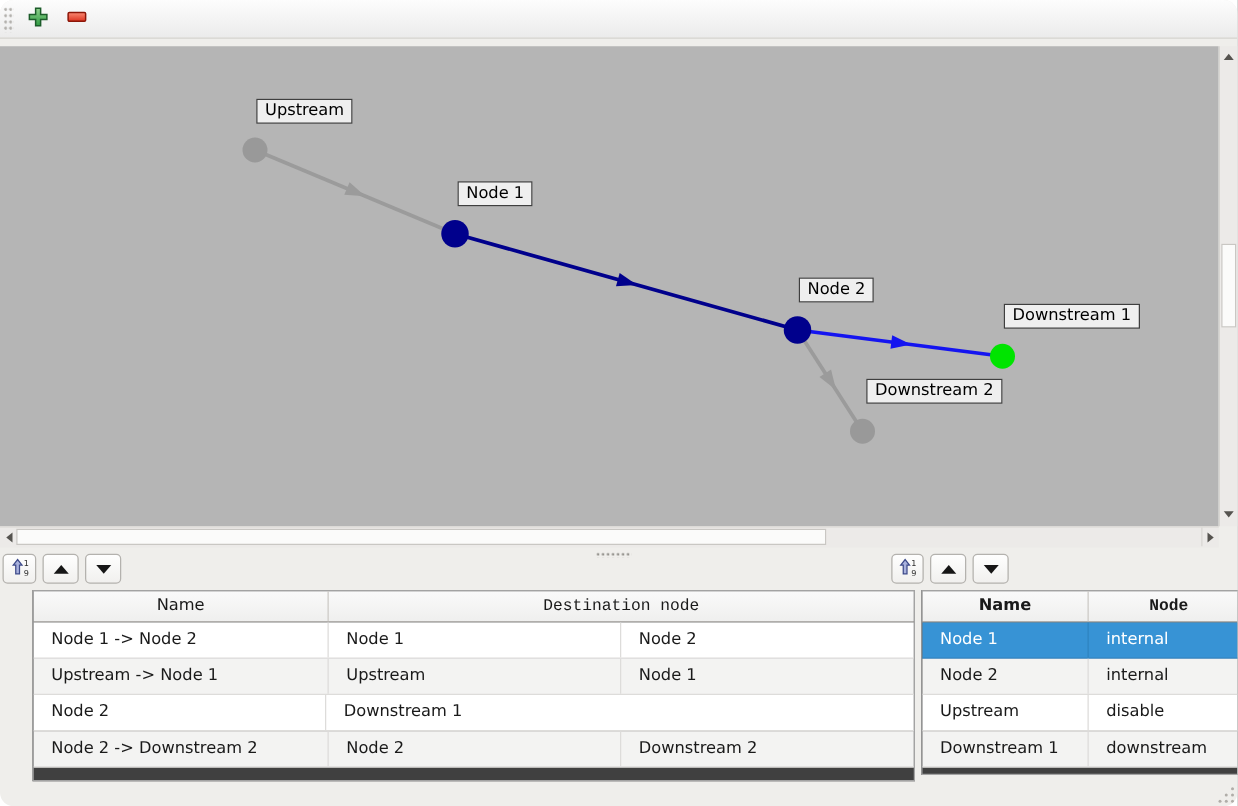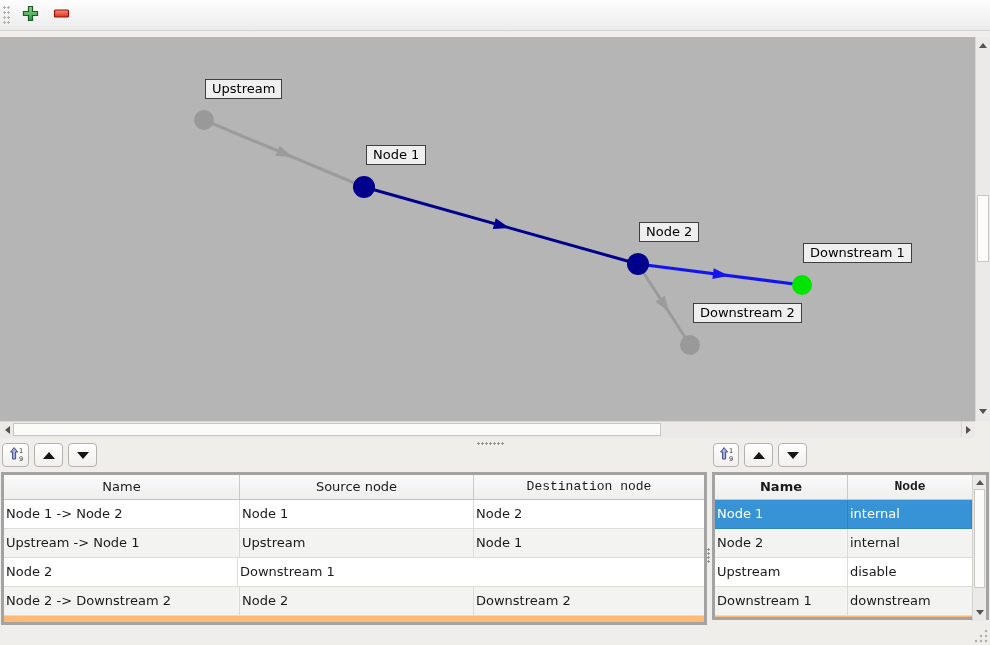--- a/index.html
+++ b/index.html
@@ -1,18 +1,18 @@
 <!DOCTYPE html>
 <html><head>
 <meta charset="utf-8">
 <style>
   html,body{margin:0;padding:0;}
   body{font-family:"DejaVu Sans","Liberation Sans",sans-serif;}
   .window{position:relative;width:990px;height:645px;background:#efeeeb;overflow:hidden;
-          font-size:13px;color:#1a1a1a;}
+          font-size:13px;color:#1a1a1a;border-radius:11px;}
 
   
   .toolbar-top{position:absolute;left:0;top:0;width:990px;height:30px;
                background:linear-gradient(#fdfdfd,#ebebeb);border-bottom:1px solid #d5d3cf;}
   .grip-v{position:absolute;left:3px;top:6px;width:8px;height:20px;
           background-image:radial-gradient(circle at 1.5px 1.5px,#b3b1ad 1px,transparent 1.4px);
           background-size:4px 5px;}
   .tb-btn{position:absolute;top:3px;width:26px;height:24px;display:flex;align-items:center;justify-content:center;}
   .tb-add{left:17px;} .tb-remove{left:48px;}
 
@@ -44,33 +44,33 @@
            background-size:4px 4px;background-repeat:repeat-y;}
 
   
   .small-btn{position:absolute;top:443px;height:24px;box-sizing:border-box;
              background:linear-gradient(#fefefe,#f1f0ee);border:1px solid #b4b2ae;border-radius:4px;
              display:flex;align-items:center;justify-content:center;}
   .tri-up-b{border-left:6px solid transparent;border-right:6px solid transparent;border-bottom:7px solid #161616;}
   .tri-down-b{border-left:6px solid transparent;border-right:6px solid transparent;border-top:7px solid #161616;}
 
   
-  .tbl{position:absolute;background:#fdba74;border:3px solid #a3a3a3;box-sizing:border-box;}
+  .tbl{position:absolute;background:#404040;border:1px solid #a3a3a3;box-sizing:border-box;margin-left:25px;}
   .tbl-left{left:1px;top:472px;width:706px;height:153px;}
   .tbl-right{left:712px;top:472px;width:277px;height:148px;}
   .thead{display:flex;height:25px;box-sizing:border-box;background:linear-gradient(#fafafa,#efefee);
          border-bottom:1px solid #c6c4c0;}
   .th{box-sizing:border-box;text-align:center;line-height:23px;border-right:1px solid #ccc9c5;
       overflow:hidden;white-space:nowrap;}
   .th:last-child{border-right:none;font-family:Liberation Mono, monospace;}
   .th.bold{font-weight:bold;}
   .tr{display:flex;height:29px;box-sizing:border-box;border-bottom:1px solid #dddcda;background:#fff;}
   .tr.alt{background:#f3f3f2;}
   .tr.selected{background:#3793d5;color:#ffffff;border-bottom:1px solid #3383bf;}
-  .td{box-sizing:border-box;padding-left:2px;line-height:27px;border-right:1px solid #dddcda;
+  .td{box-sizing:border-box;padding-left:14px;line-height:27px;border-right:1px solid #dddcda;
       overflow:hidden;white-space:nowrap;}
   .tr.selected .td{border-right:1px solid #2f84c0;}
   .td:last-child{border-right:none;}
   .col-l0{flex:0 0 236px;} .col-l1{flex:0 0 234px;} .col-l2{flex:1 1 auto;}
   .col-r0{flex:0 0 133px;} .col-r1{flex:1 1 auto;}
   .tbl-right .rows-area{margin-right:14px;}
   .sb-v-table{position:absolute;right:0;top:0;width:14px;height:146px;background:#eceae8;border-left:1px solid #d4d2ce;box-sizing:border-box;}
 
   .resize-grip{position:absolute;right:2px;bottom:2px;width:14px;height:14px;}
 </style>
@@ -187,21 +187,20 @@
   <div class="small-btn" style="left:744px;width:29px;">
     <span class="tri tri-up-b"></span>
   </div>
   <div class="small-btn" style="left:778px;width:29px;">
     <span class="tri tri-down-b"></span>
   </div>
 
   <div class="tbl tbl-left">
     <div class="thead">
       <div class="th col-l0">Name</div>
-      <div class="th col-l1">Source node</div>
       <div class="th col-l2">Destination node</div>
     </div>
     <div id="edges-body">
         <div class="tr">
           <div class="td col-l0">Node 1 -&gt; Node 2</div>
           <div class="td col-l1">Node 1</div>
           <div class="td col-l2">Node 2</div>
         </div>
         <div class="tr alt">
           <div class="td col-l0">Upstream -&gt; Node 1</div>

